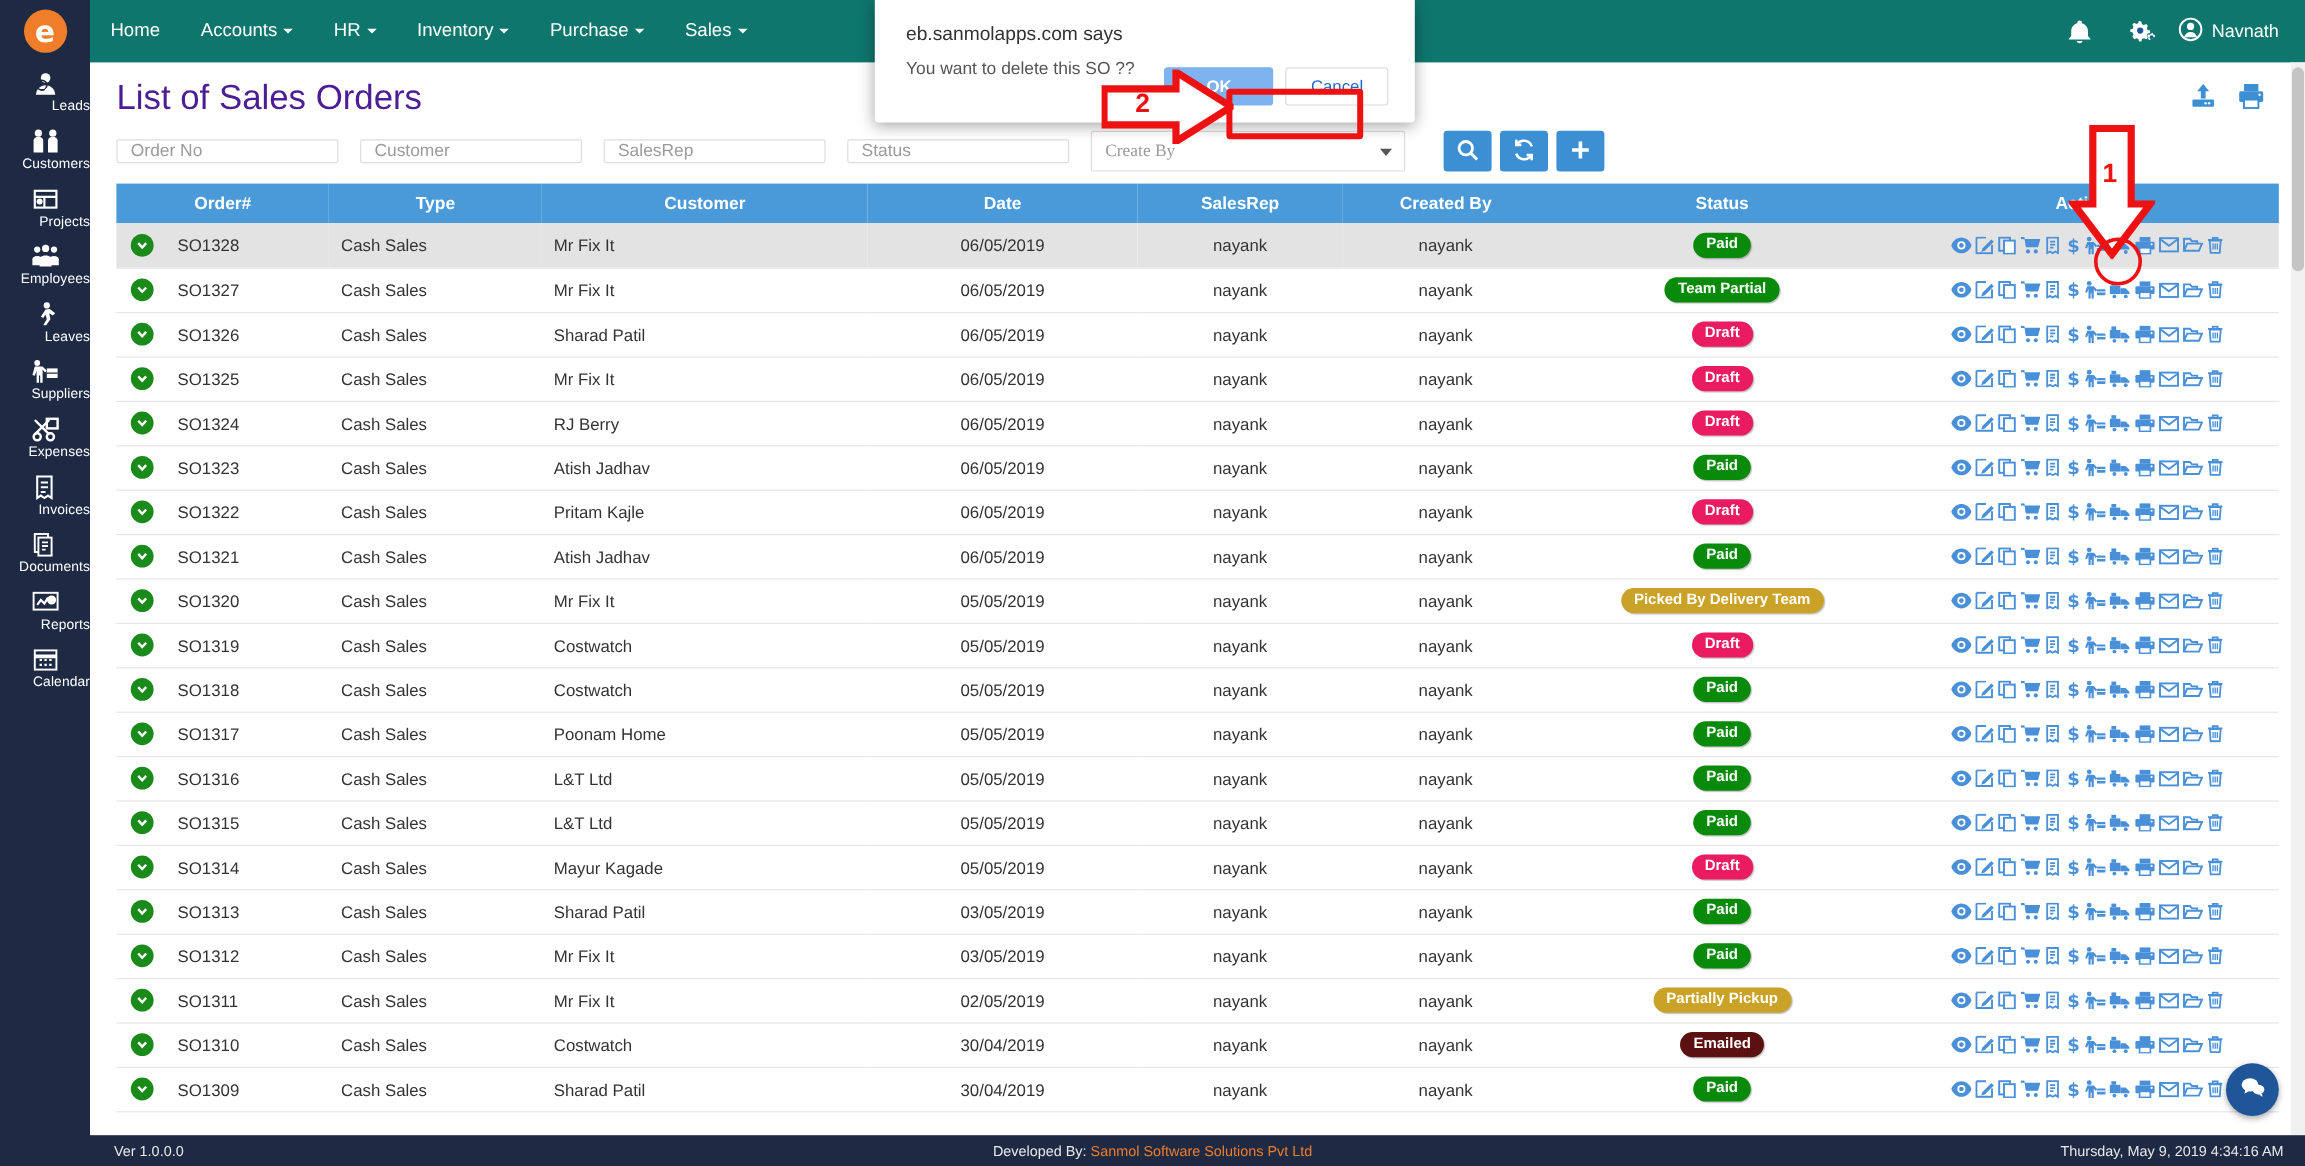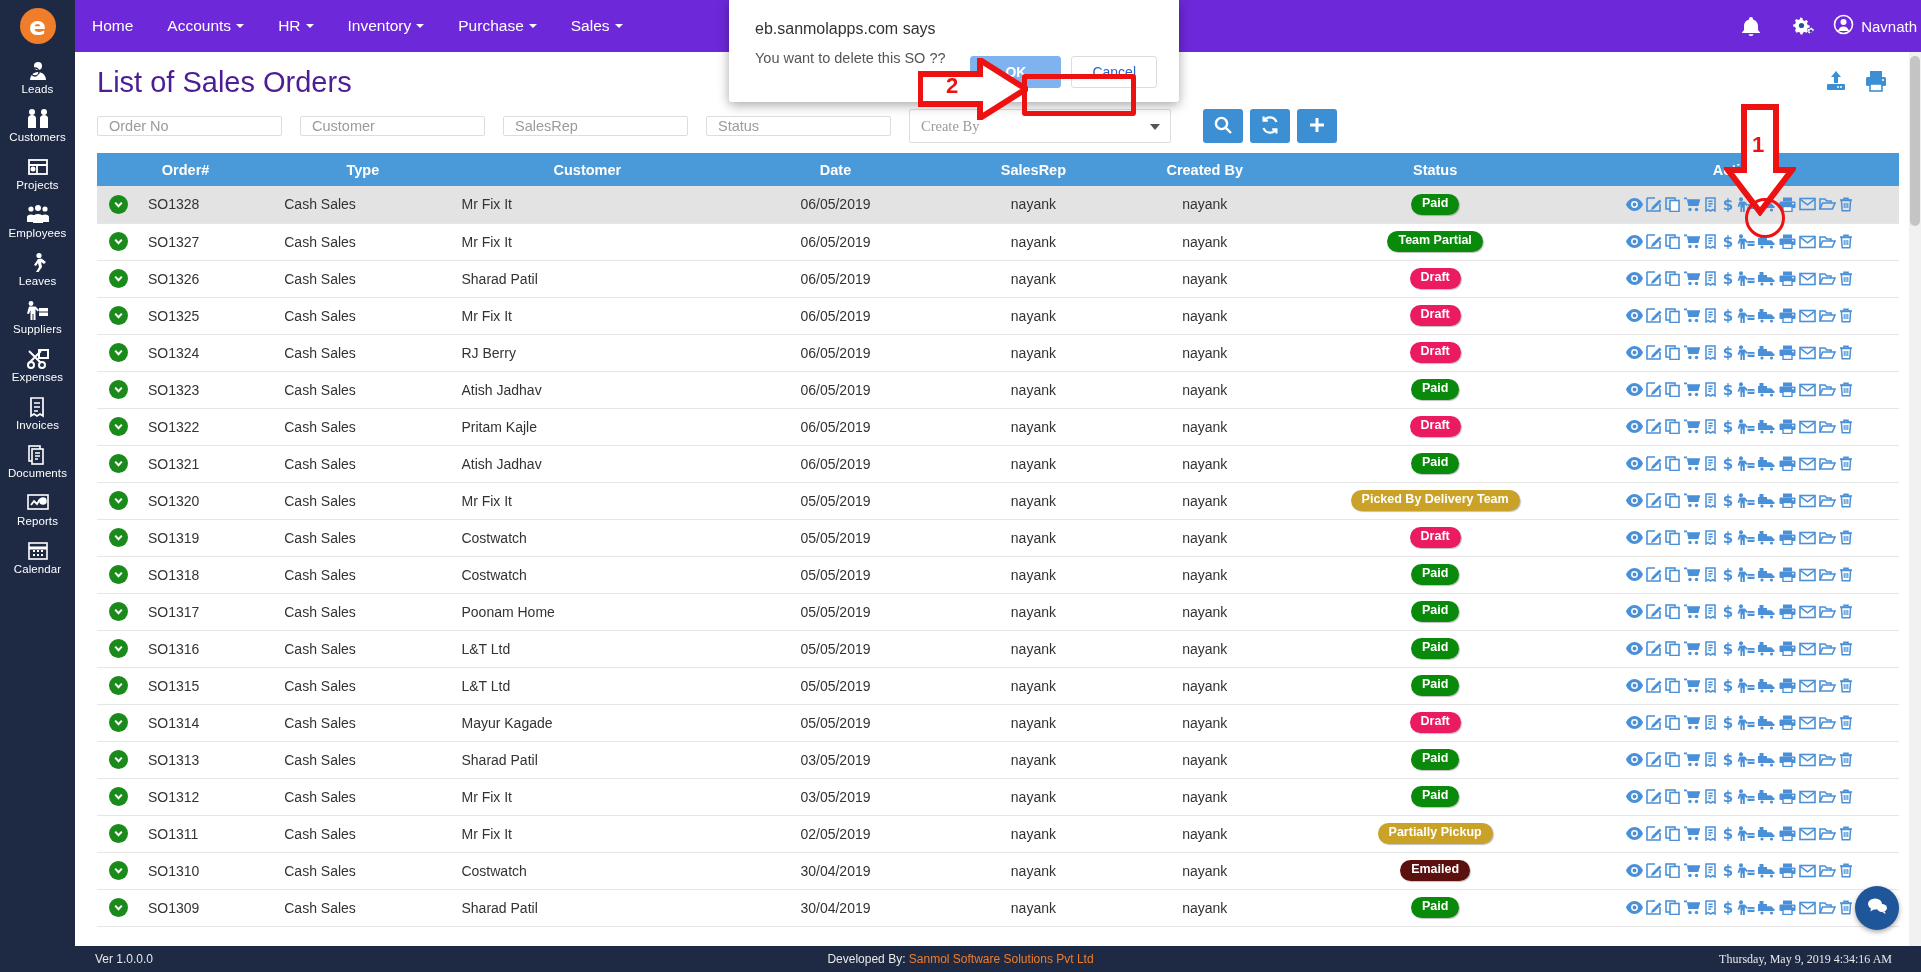--- a/index.html
+++ b/index.html
@@ -26,38 +26,38 @@
     background: #f07d2a; display: flex; align-items: center; justify-content: center;
     color: #fff; font-size: 25px; font-weight: bold; font-family: "DejaVu Sans", sans-serif;
     line-height: 1;
   }
   .side-item {
     width: 75px; padding: 6px 0 5px 0; text-align: center; color: #fff;
     cursor: pointer;
   }
   .side-icon { font-size: 20px; line-height: 22px; display: block; height: 24px; }
   .side-icon svg { vertical-align: middle; }
-  .side-label { font-size: 11.5px; display: block; margin-top: 1px; letter-spacing: .1px; }
+  .side-label { font-size: 11.5px; display: block; margin-top: 1px; letter-spacing: .1px; text-align: right; }
 
   
   #topnav {
     position: absolute; left: 75px; top: 0; right: 0; height: 52px;
-    background: #6d28d9; z-index: 20;
+    background: #0f766e; z-index: 20;
     display: flex; align-items: center;
   }
   .nav-link {
     color: #fff; font-size: 15.5px; padding: 0 17px; height: 52px;
     display: flex; align-items: center; cursor: pointer; white-space: nowrap;
   }
   .caret {
     display: inline-block; margin-left: 5px;
     border-left: 4px solid transparent; border-right: 4px solid transparent;
     border-top: 4px solid #fff;
   }
-  #nav-right { margin-left: auto; display: flex; align-items: center; }
+  #nav-right { margin-left: auto; display: flex; align-items: center; padding-right: 18px; }
   .nav-ricon { color: #fff; padding: 0 16px; cursor: pointer; display: flex; align-items: center; }
   #nav-user { color: #fff; font-size: 15px; display: flex; align-items: center; gap: 7px; cursor: pointer; padding-right: 4px; }
 
   
   #main {
     position: absolute; left: 75px; top: 52px; right: 0; bottom: 13px;
     background: #fff; overflow: hidden;
   }
   #page-header { display: flex; align-items: center; padding: 14px 22px 6px 22px; }
   #page-title { font-size: 29px; color: #4c1d95; font-weight: normal; margin: 0; }
@@ -135,21 +135,21 @@
 
   
   #footer {
     position: absolute; left: 0; bottom: 0; width: 1921px; height: 26px;
     background: #1e2a44; color: #e8e8e8; font-size: 12px;
     display: flex; align-items: center; z-index: 40;
   }
   #footer-left { padding-left: 95px; }
   #footer-center { position: absolute; left: 50%; transform: translateX(-50%); }
   #footer-center a { color: #f07d2a; text-decoration: none; }
-  #footer-right { margin-left: auto; padding-right: 29px; font-family: Liberation Serif, serif; }
+  #footer-right { margin-left: auto; padding-right: 18px; }
 
   
   #chat-bubble {
     position: absolute; right: 22px; bottom: 42px; width: 44px; height: 44px;
     border-radius: 50%; background: #1f5599; display: flex; align-items: center;
     justify-content: center; cursor: pointer; z-index: 45;
     box-shadow: 0 2px 5px rgba(0,0,0,.35);
   }
 
   

